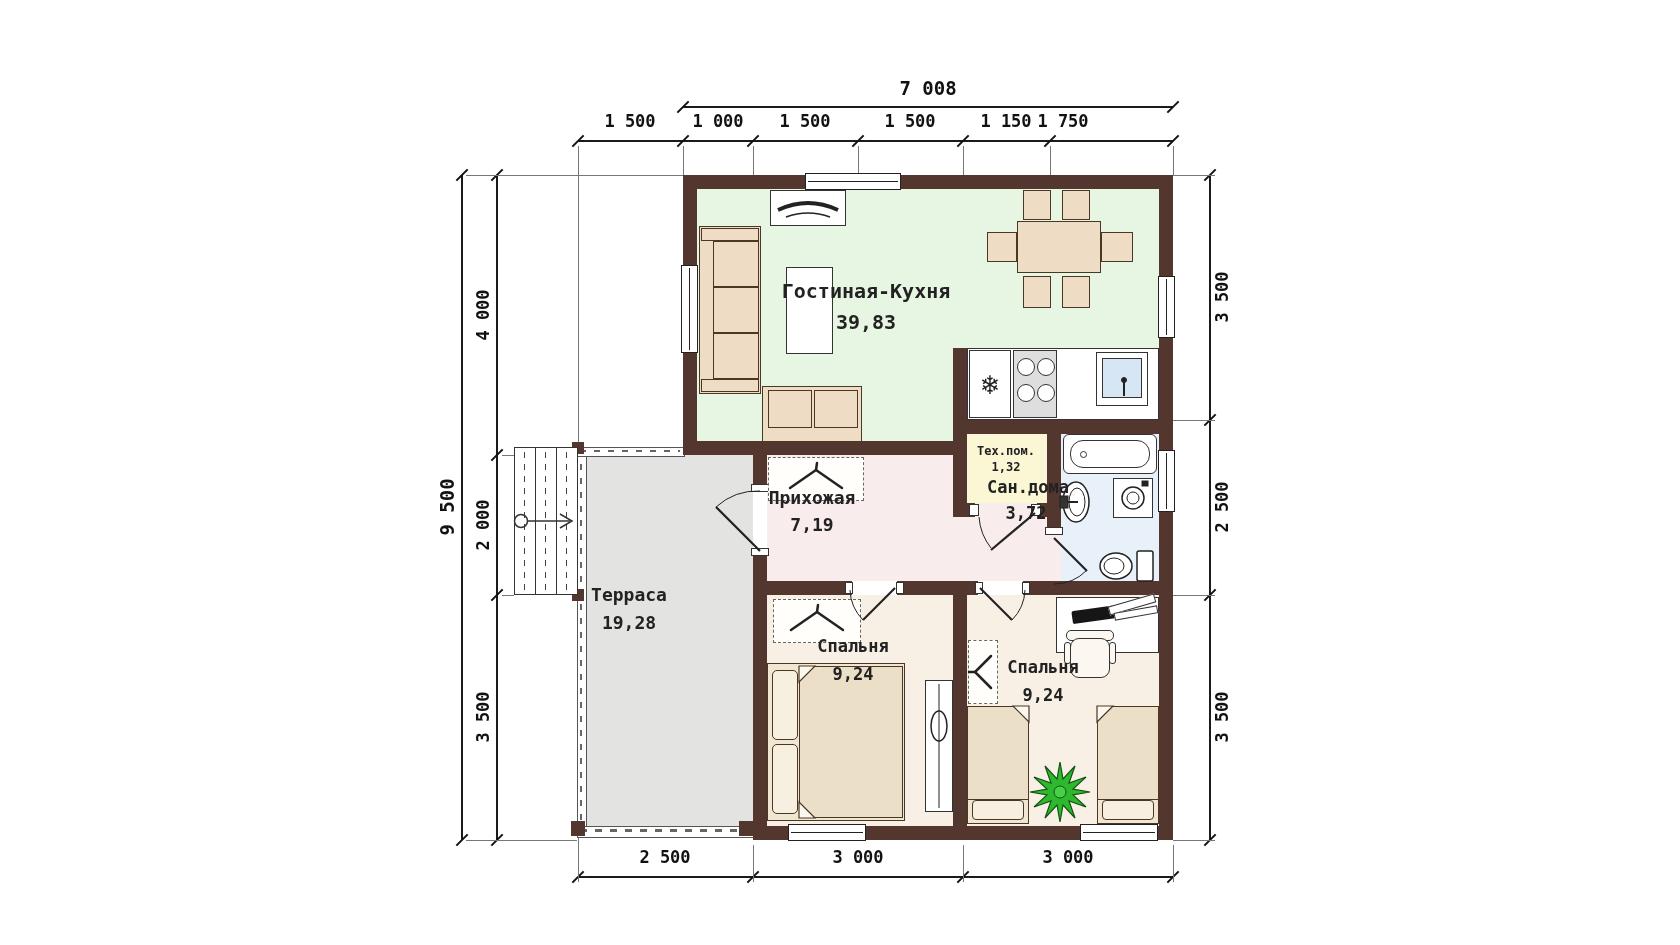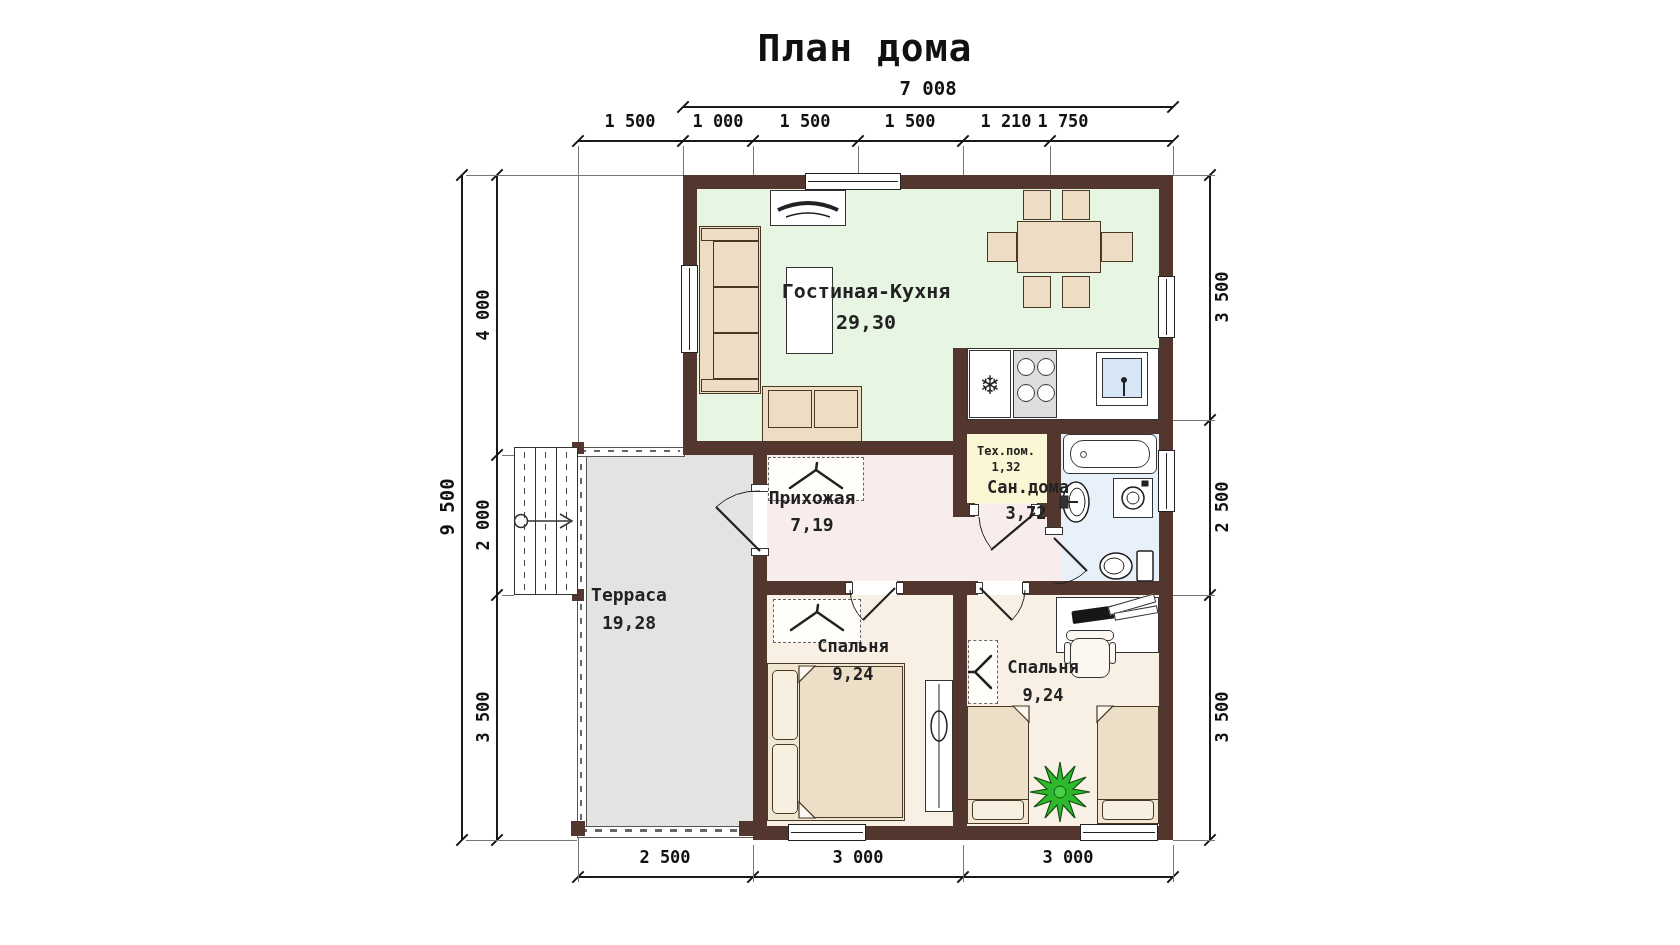--- a/index.html
+++ b/index.html
@@ -29,40 +29,39 @@
   .snow{position:absolute;font-size:28px;color:#222;transform:translate(-50%,-50%);}
   .burner,.circ{position:absolute;border:1.5px solid #333;border-radius:50%;background:#fff;}
   .rl{background:#fff;border:1px solid #555;position:absolute;}
   .rld{position:absolute;}
 </style>
 </head>
 <body>
 
 <div id="canvas">
 
-  <div id="title">План дома</div>
 
   <span class="line" style="left:683px;top:106px;width:490px;height:2px"></span>
   <span class="tk" style="left:675px;top:106px"></span>
   <span class="tk" style="left:1165px;top:106px"></span>
   <span class="dim" style="left:928px;top:88px;font-size:19px">7 008</span>
 
   <span class="line" style="left:578px;top:140px;width:595px;height:2px"></span>
   <span class="tk" style="left:570px;top:140px"></span>
   <span class="tk" style="left:675px;top:140px"></span>
   <span class="tk" style="left:745px;top:140px"></span>
   <span class="tk" style="left:850px;top:140px"></span>
   <span class="tk" style="left:955px;top:140px"></span>
   <span class="tk" style="left:1042px;top:140px"></span>
   <span class="tk" style="left:1165px;top:140px"></span>
   <span class="dim" style="left:630px;top:121px">1 500</span>
   <span class="dim" style="left:718px;top:121px">1 000</span>
   <span class="dim" style="left:805px;top:121px">1 500</span>
   <span class="dim" style="left:910px;top:121px">1 500</span>
-  <span class="dim" style="left:1006px;top:121px">1 210</span>
+  <span class="dim" style="left:1006px;top:121px">1 150</span>
   <span class="dim" style="left:1063px;top:121px">1 750</span>
 
   <span class="line" style="left:461px;top:175px;width:2px;height:665px"></span>
   <span class="tk" style="left:454px;top:174px"></span>
   <span class="tk" style="left:454px;top:839px"></span>
   <span class="dim rot" style="left:447px;top:507px;font-size:19px">9 500</span>
 
   <span class="line" style="left:496px;top:175px;width:2px;height:665px"></span>
   <span class="tk" style="left:489px;top:174px"></span>
   <span class="tk" style="left:489px;top:454px"></span>
@@ -331,21 +330,21 @@
       <path d="M 1097 706 L 1113 706 L 1097 722 Z"></path>
     </g>
 
     <g>
       <polygon points="1090,792 1073,795 1086,807 1069,801 1075,818 1063,805 1060,822 1057,805 1045,818 1051,801 1034,807 1047,795 1030,792 1047,789 1034,777 1051,783 1045,766 1057,779 1060,762 1063,779 1075,766 1069,783 1086,777 1073,789" fill="#2eb82e" stroke="#145214" stroke-width="1.2"></polygon>
       <circle cx="1060" cy="792" r="6" fill="#46d146" stroke="#145214" stroke-width="1"></circle>
     </g>
   </svg>
 
   <span class="lbl" style="left:866px;top:291px;font-size:20px">Гостиная-Кухня</span>
-  <span class="lbl" style="left:866px;top:322px;font-size:20px">29,30</span>
+  <span class="lbl" style="left:866px;top:322px;font-size:20px">39,83</span>
   <span class="lbl" style="left:812px;top:497px;font-size:18px">Прихожая</span>
   <span class="lbl" style="left:812px;top:524px;font-size:18px">7,19</span>
   <span class="lbl" style="left:1006px;top:451px;font-size:12px">Тех.пом.</span>
   <span class="lbl" style="left:1006px;top:467px;font-size:12px">1,32</span>
   <span class="lbl" style="left:1028px;top:487px;font-size:17px">Сан.дома</span>
   <span class="lbl" style="left:1026px;top:513px;font-size:17px">3,72</span>
   <span class="lbl" style="left:629px;top:594px;font-size:18px">Терраса</span>
   <span class="lbl" style="left:629px;top:622px;font-size:18px">19,28</span>
   <span class="lbl" style="left:853px;top:646px;font-size:17px">Спальня</span>
   <span class="lbl" style="left:853px;top:674px;font-size:17px">9,24</span>

